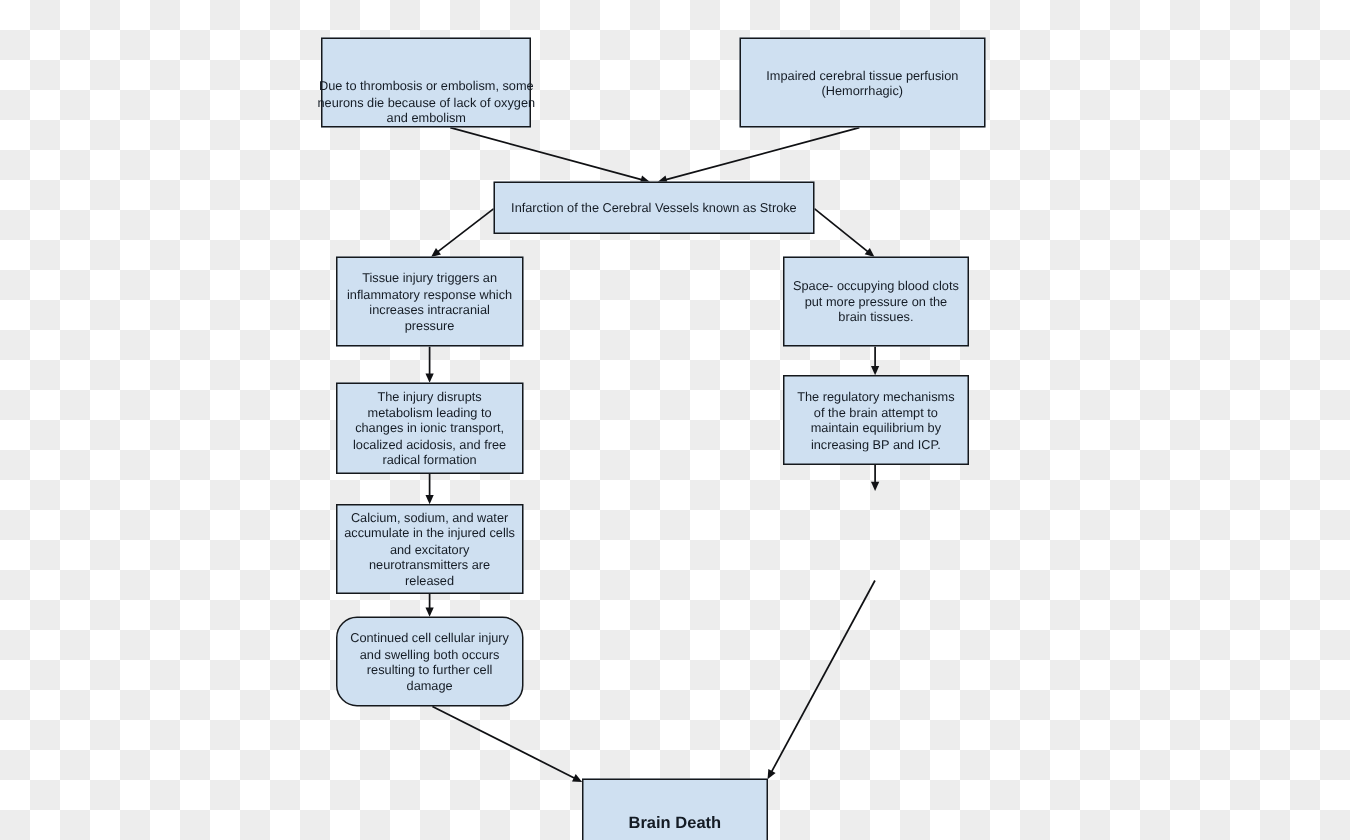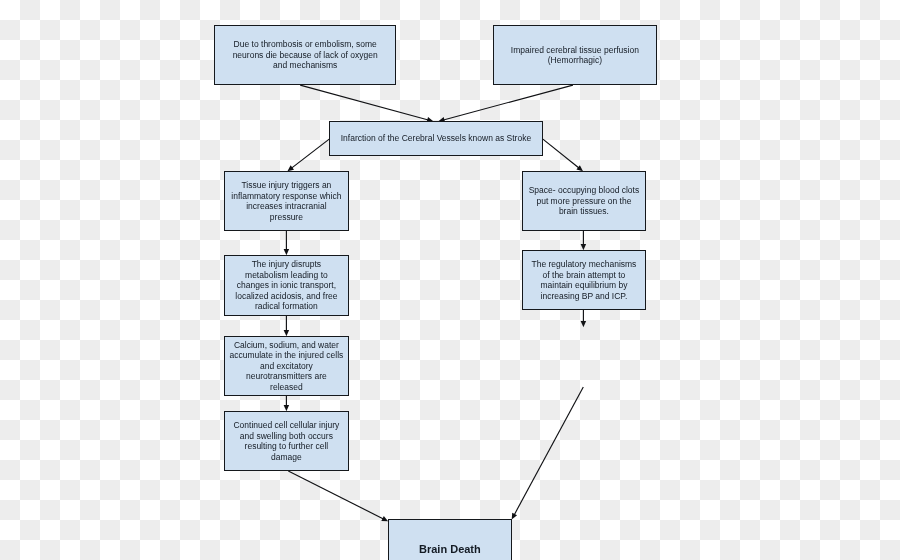--- a/index.html
+++ b/index.html
@@ -77,22 +77,22 @@
       <g>
         <line x1="288.3" y1="471" x2="383.4564470128361" y2="518.9596120715997" stroke="#101114" stroke-width="1.15"></line>
         <path d="M 388.1 521.3 L 381.32575089932374 520.9652626074267 L 383.8011612082086 516.0538123325418 Z" fill="#101114"></path>
       </g>
       <g>
         <line x1="583.3" y1="387" x2="514.1721108371297" y2="514.9252138838033" stroke="#101114" stroke-width="1.15"></line>
         <path d="M 511.7 519.5 L 512.2281587251275 512.7380810148987 L 517.0668748095663 515.3528136310937 Z" fill="#101114"></path>
       </g>
     </svg>
 
-<div class="node" style="left: 214.2px; top: 25.3px; width: 182px; height: 59.6px; background: rgb(207, 224, 241); border-color: rgb(21, 24, 28); color: rgb(20, 27, 36);">
-      <div class="node-text"><span>Due to thrombosis or embolism, some</span><br><span>neurons die because of lack of oxygen</span><br><span>and mechanisms</span></div>
+<div class="node" style="left: 214.2px; top: 25.3px; width: 140px; height: 59.6px; background: rgb(207, 224, 241); border-color: rgb(21, 24, 28); color: rgb(20, 27, 36); align-items: flex-end;">
+      <div class="node-text"><span>Due to thrombosis or embolism, some</span><br><span>neurons die because of lack of oxygen</span><br><span>and embolism</span></div>
     </div>
     <div class="node" style="left: 492.9px; top: 25.3px; width: 164px; height: 59.6px; background: rgb(207, 224, 241); border-color: rgb(21, 24, 28); color: rgb(20, 27, 36);">
       <div class="node-text"><span>Impaired cerebral tissue perfusion</span><br><span>(Hemorrhagic)</span></div>
     </div>
     <div class="node" style="left: 329px; top: 121.1px; width: 213.9px; height: 35px; background: rgb(207, 224, 241); border-color: rgb(21, 24, 28); color: rgb(20, 27, 36);">
       <div class="node-text"><span>Infarction of the Cerebral Vessels known as Stroke</span></div>
     </div>
     <div class="node" style="left: 223.9px; top: 171.1px; width: 125px; height: 59.9px; background: rgb(207, 224, 241); border-color: rgb(21, 24, 28); color: rgb(20, 27, 36);">
       <div class="node-text"><span>Tissue injury triggers an</span><br><span>inflammatory response which</span><br><span>increases intracranial</span><br><span>pressure</span></div>
     </div>
@@ -101,19 +101,19 @@
     </div>
     <div class="node" style="left: 223.9px; top: 255.1px; width: 125px; height: 60.8px; background: rgb(207, 224, 241); border-color: rgb(21, 24, 28); color: rgb(20, 27, 36);">
       <div class="node-text"><span>The injury disrupts</span><br><span>metabolism leading to</span><br><span>changes in ionic transport,</span><br><span>localized acidosis, and free</span><br><span>radical formation</span></div>
     </div>
     <div class="node" style="left: 521.9px; top: 250.1px; width: 124.1px; height: 59.9px; background: rgb(207, 224, 241); border-color: rgb(21, 24, 28); color: rgb(20, 27, 36);">
       <div class="node-text"><span>The regulatory mechanisms</span><br><span>of the brain attempt to</span><br><span>maintain equilibrium by</span><br><span>increasing BP and ICP.</span></div>
     </div>
     <div class="node" style="left: 223.9px; top: 336.1px; width: 125px; height: 60px; background: rgb(207, 224, 241); border-color: rgb(21, 24, 28); color: rgb(20, 27, 36);">
       <div class="node-text"><span>Calcium, sodium, and water</span><br><span>accumulate in the injured cells</span><br><span>and excitatory</span><br><span>neurotransmitters are</span><br><span>released</span></div>
     </div>
-    <div class="node" style="left: 223.9px; top: 411.1px; width: 125px; height: 59.9px; background: rgb(207, 224, 241); border-color: rgb(21, 24, 28); color: rgb(20, 27, 36);">
+    <div class="node" style="left: 223.9px; top: 411.1px; width: 125px; height: 59.9px; background: rgb(207, 224, 241); border-color: rgb(21, 24, 28); color: rgb(20, 27, 36); border-radius: 14px;">
       <div class="node-text"><span>Continued cell cellular injury</span><br><span>and swelling both occurs</span><br><span>resulting to further cell</span><br><span>damage</span></div>
     </div>
     <div class="node" style="left: 387.9px; top: 491.1px; width: 124px; height: 60px; background: rgb(207, 224, 241); border-color: rgb(21, 24, 28); color: rgb(20, 27, 36); font-weight: bold; font-size: 11px; margin-top: 28px;">
       <div class="node-text"><span>Brain Death</span></div>
     </div>
   </div>
 
 </body></html>

